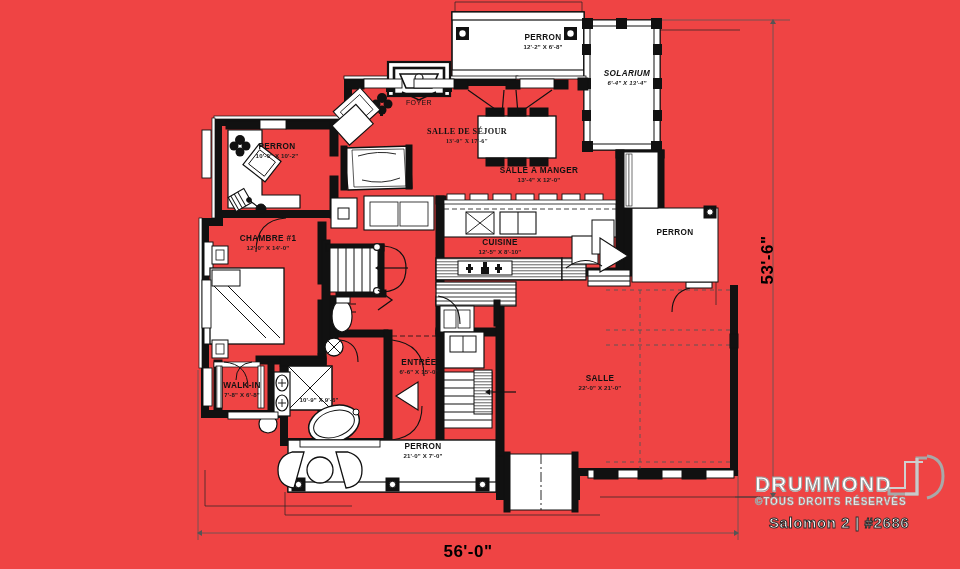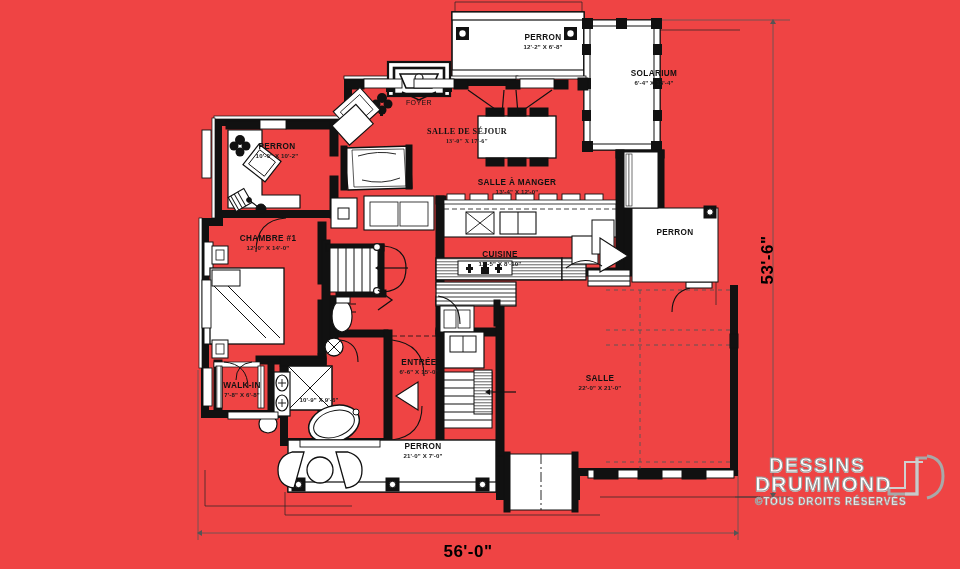--- a/index.html
+++ b/index.html
@@ -583,50 +583,50 @@
       <rect x="300" y="440" width="80" height="7"></rect>
     </g>
 
   </svg>
 
   <div class="lbl" style="left:508px; top:34px; width:70px;">
     <span class="nm">PERRON</span>
     <span class="dim">12'-2" X 6'-8"</span>
   </div>
 
-  <div class="lbl" style="left:619px; top:70px; width:70px;">
+  <div class="lbl" style="left:592px; top:70px; width:70px;font-style:italic;">
     <span class="nm">SOLARIUM</span>
     <span class="dim">6'-4" X 13'-4"</span>
   </div>
 
   <div class="lbl tiny" style="left:397px; top:99px; width:44px;">
     <span class="nm">FOYER</span>
   </div>
 
   <div class="lbl" style="left:421px; top:128px; width:92px;font-family:Liberation Serif, serif;">
     <span class="nm">SALLE DE SÉJOUR</span>
     <span class="dim">13'-0" X 17'-6"</span>
   </div>
 
   <div class="lbl" style="left:248px; top:143px; width:58px;">
     <span class="nm">PERRON</span>
     <span class="dim">10'-0" X 10'-2"</span>
   </div>
 
-  <div class="lbl" style="left:462px; top:167px; width:110px;margin-top:12px;">
+  <div class="lbl" style="left:484px; top:167px; width:110px;">
     <span class="nm">SALLE À MANGER</span>
     <span class="dim">13'-4" X 12'-0"</span>
   </div>
 
   <div class="lbl" style="left:222px; top:235px; width:92px;">
     <span class="nm">CHAMBRE #1</span>
     <span class="dim">12'-0" X 14'-0"</span>
   </div>
 
-  <div class="lbl" style="left:460px; top:239px; width:80px;margin-top:12px;">
+  <div class="lbl" style="left:460px; top:239px; width:80px;">
     <span class="nm">CUISINE</span>
     <span class="dim">12'-5" X 8'-10"</span>
   </div>
 
   <div class="lbl" style="left:652px; top:229px; width:46px;">
     <span class="nm">PERRON</span>
   </div>
 
   <div class="lbl" style="left:387px; top:331px; width:64px;margin-top:28px;">
     <span class="nm">ENTRÉE</span>
@@ -650,23 +650,23 @@
   <div class="lbl" style="left:394px; top:443px; width:58px;">
     <span class="nm">PERRON</span>
     <span class="dim">21'-0" X 7'-0"</span>
   </div>
 
   <div class="dimtxt vert" style="left:736px; top:250px; width:64px; text-align:center;">53'-6"</div>
 
   <div class="dimtxt" style="left:418px; top:542px; width:100px; text-align:center;">56'-0"</div>
 
   <div id="brand">
-    <div class="brandline1">DESSINS</div>
     <div class="brandline2">DRUMMOND</div>
     <div class="brandrights">©TOUS DROITS RÉSERVÉS</div>
+    <div class="brandmodel">Salomon 2 | #2686</div>
     <svg class="brandmark" viewBox="0 0 66 48">
       <path d="M6,36 L6,42 L34,42 L34,6 L44,6" fill="none" stroke="#a8a8a8" stroke-width="3"></path>
       <path d="M34,6 L34,42 L22,42" fill="none" stroke="#c9c9c9" stroke-width="3"></path>
       <path d="M44,4 q16,2 16,20 q0,18 -16,22" fill="none" stroke="#a8a8a8" stroke-width="3"></path>
       <path d="M6,36 L22,36 L22,10 L40,10" fill="none" stroke="#d0d0d0" stroke-width="2"></path>
     </svg>
   </div>
 
 </div>
 

